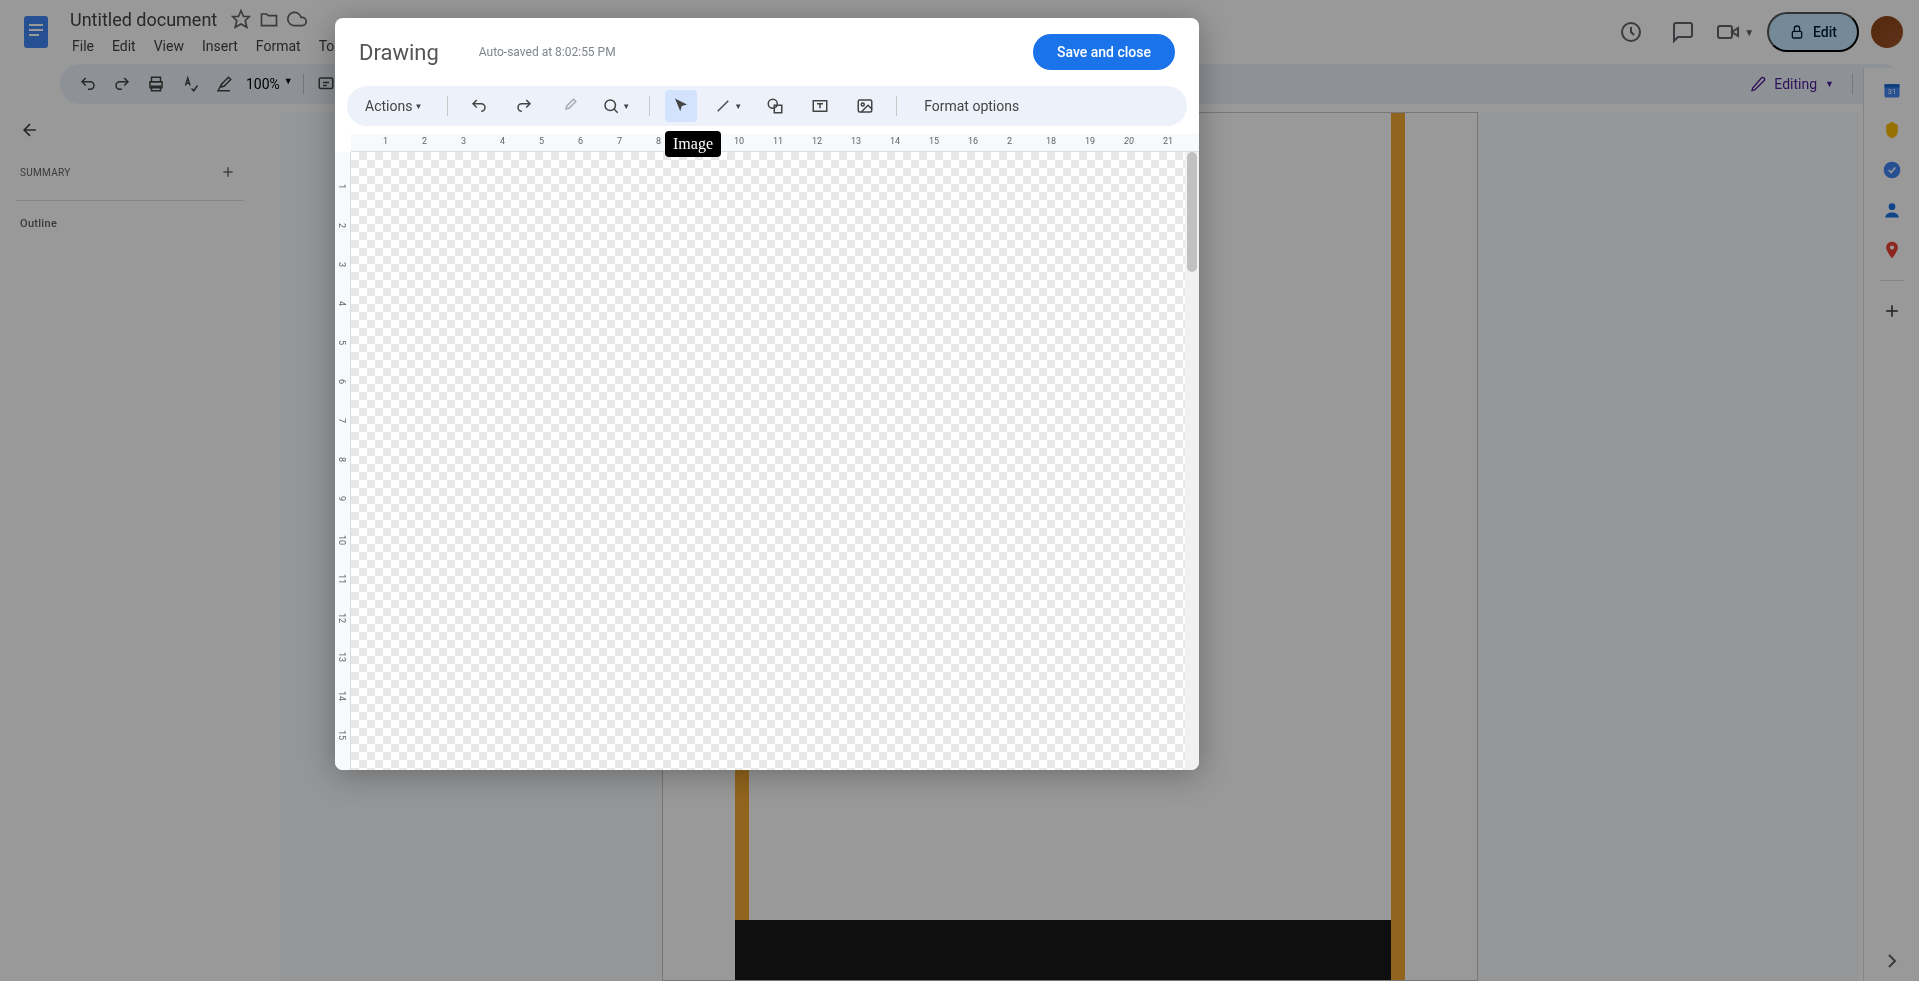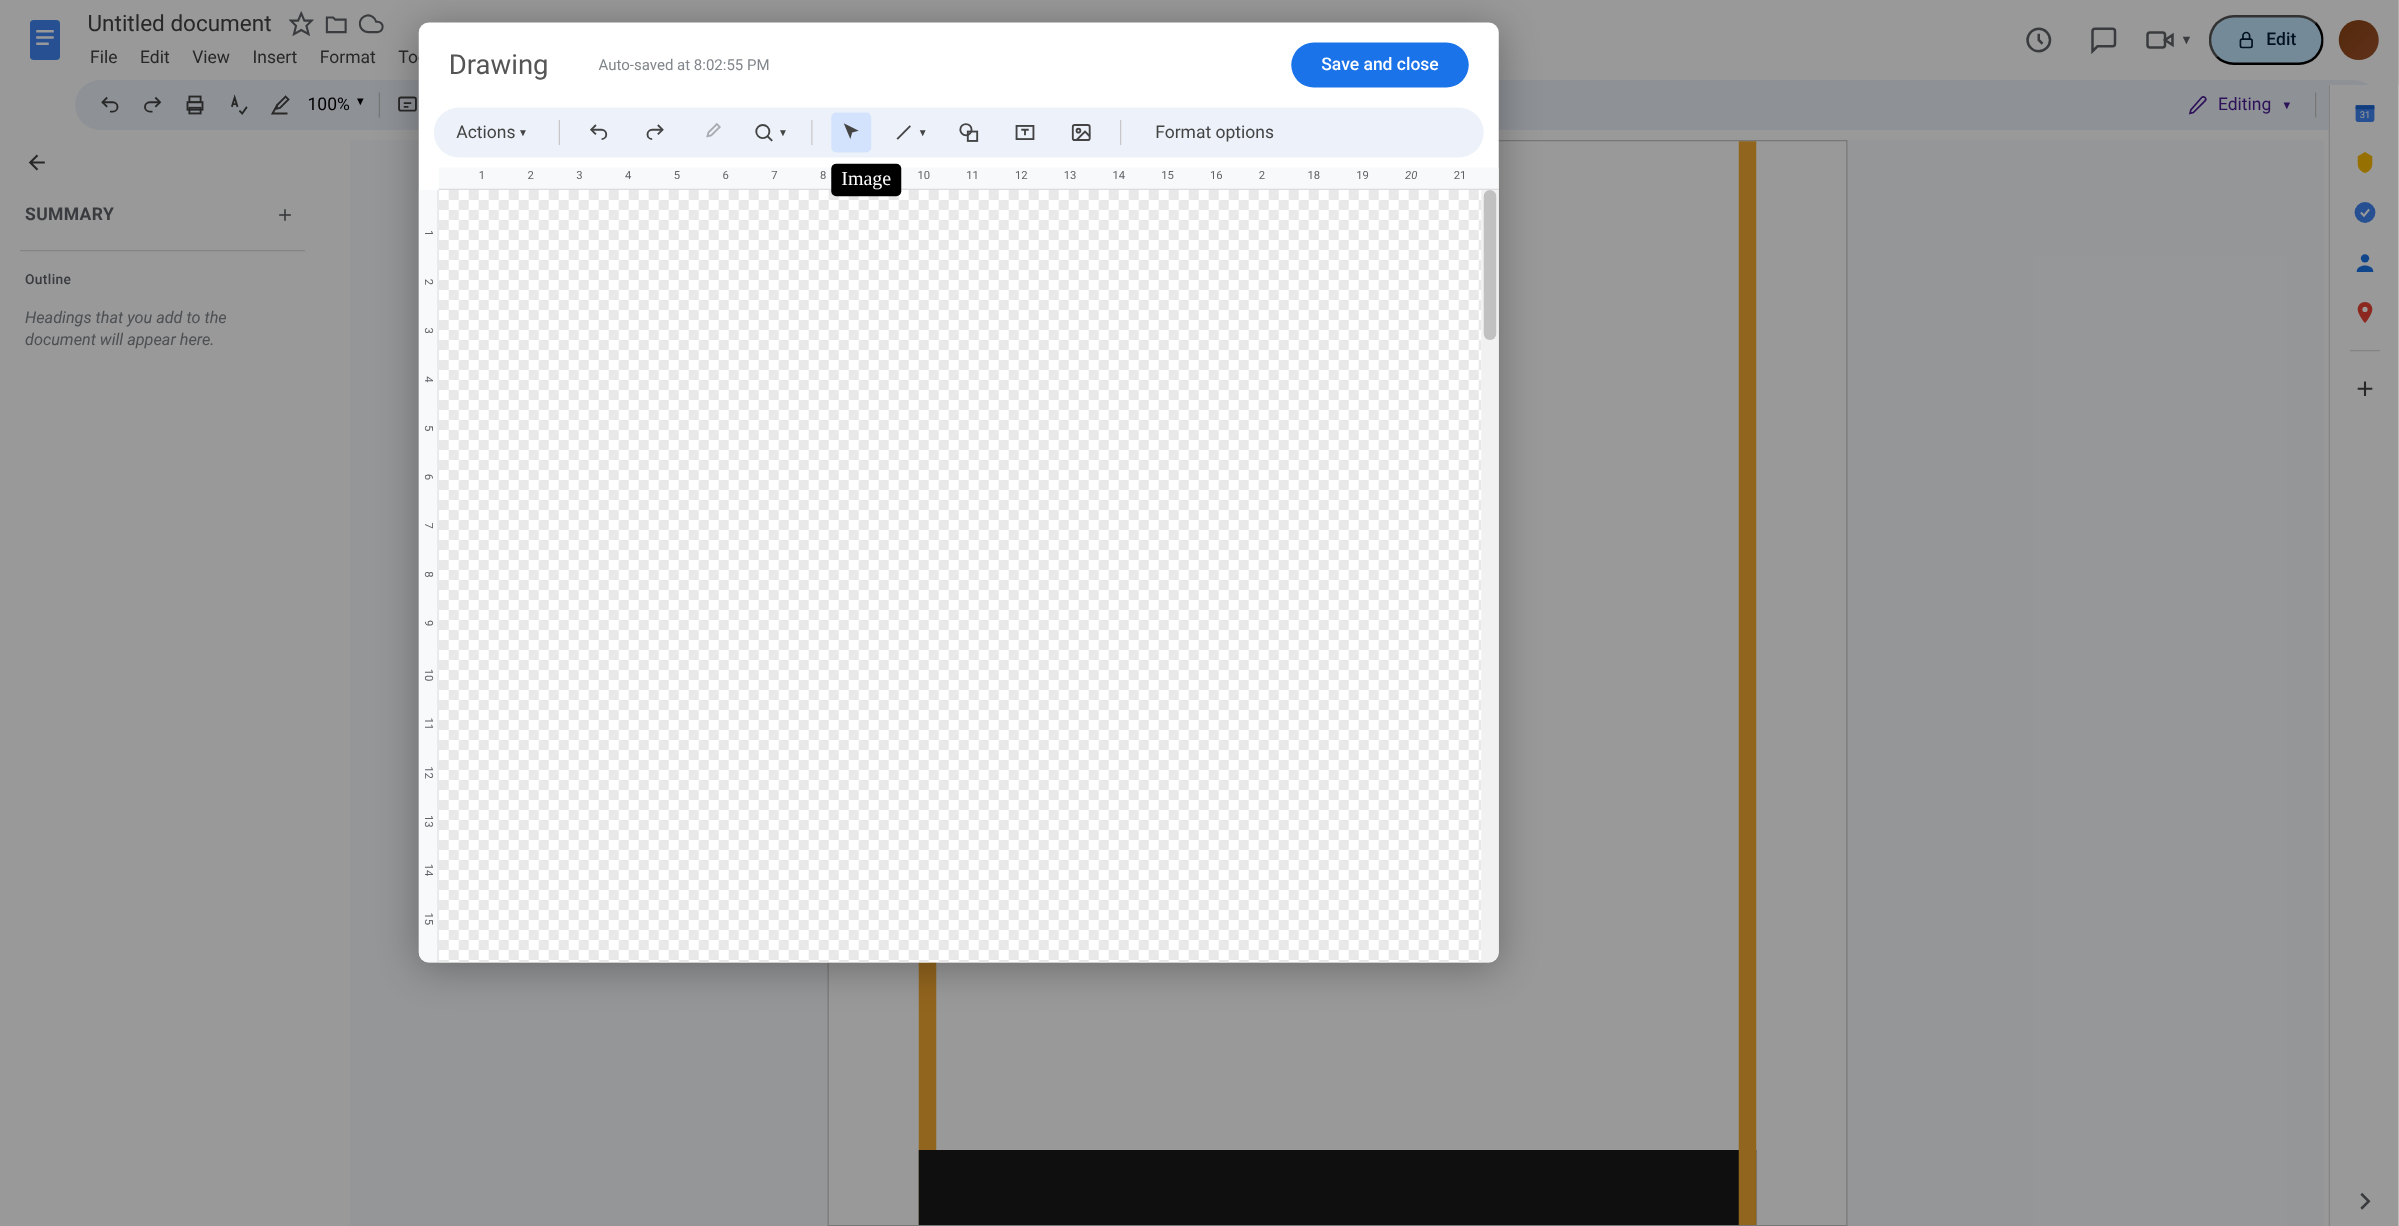--- a/index.html
+++ b/index.html
@@ -24,21 +24,21 @@
 
 .main-toolbar { display: flex; align-items: center; height: 40px; margin: 0 16px 8px 60px; background: #edf2fa; border-radius: 24px; padding: 0 12px; gap: 2px; }
 .tb-btn { width: 32px; height: 32px; display: flex; align-items: center; justify-content: center; border-radius: 4px; color: #444; }
 .tb-sep { width: 1px; height: 20px; background: #c7c7c7; margin: 0 4px; }
 .zoom-input { display: flex; gap: 4px; padding: 0 4px; font-size: 14px; }
 .editing-btn { margin-left: auto; display: flex; align-items: center; gap: 8px; padding: 6px 12px; font-size: 14px; color: #4c1d95; }
 
 
 .left-sidebar { position: absolute; left: 0; top: 112px; width: 260px; padding: 0 16px; }
 .back-arrow { padding: 8px 4px; color: #444; }
-.summary-row { display: flex; align-items: center; justify-content: space-between; padding: 12px 4px 8px; font-size: 14px; color: #5f6368; text-transform: uppercase; letter-spacing: 0.3px; font-weight: 700; }
+.summary-row { display: flex; align-items: center; justify-content: space-between; padding: 12px 4px 8px; font-size: 10px; color: #5f6368; text-transform: uppercase; letter-spacing: 0.3px; font-weight: 400; }
 .plus-btn { width: 24px; height: 24px; display: flex; align-items: center; justify-content: center; color: #5f6368; }
 .outline-divider { height: 1px; background: #dadce0; margin: 8px 0; }
 .outline-label { font-size: 11px; color: #5f6368; padding: 8px 4px; letter-spacing: 0.3px; font-weight: 500; }
 .outline-hint { font-size: 13px; color: #80868b; padding: 8px 4px; line-height: 1.4; font-style: italic; }
 
 
 .doc-area { position: absolute; left: 280px; top: 112px; right: 60px; bottom: 0; background: #f9fbfd; overflow: hidden; }
 .doc-page { width: 816px; margin: 0 auto; background: #fff; height: 100%; border: 1px solid #c7c7c7; position: relative; }
 .doc-image-placeholder { position: absolute; left: 72px; right: 72px; bottom: 0; height: 60px; background: #1a1a1a; }
 .doc-page::before, .doc-page::after { content: ''; position: absolute; top: 0; bottom: 0; width: 14px; background: #f4a933; }
@@ -247,21 +247,20 @@
     <span>Summary</span>
     <div class="plus-btn">
         <svg width="16" height="16" viewBox="0 0 24 24" fill="none" stroke="currentColor" stroke-width="2">
           <line x1="12" y1="5" x2="12" y2="19"></line>
           <line x1="5" y1="12" x2="19" y2="12"></line>
         </svg>
       </div>
   </div>
   <div class="outline-divider"></div>
   <div class="outline-label">Outline</div>
-  <div class="outline-hint">Headings that you add to the document will appear here.</div>
 </div>
 
 <div class="doc-area">
   <div class="doc-page">
     <div class="doc-image-placeholder"></div>
   </div>
 </div>
 
 <div class="side-panel">
   <div class="side-icon">

